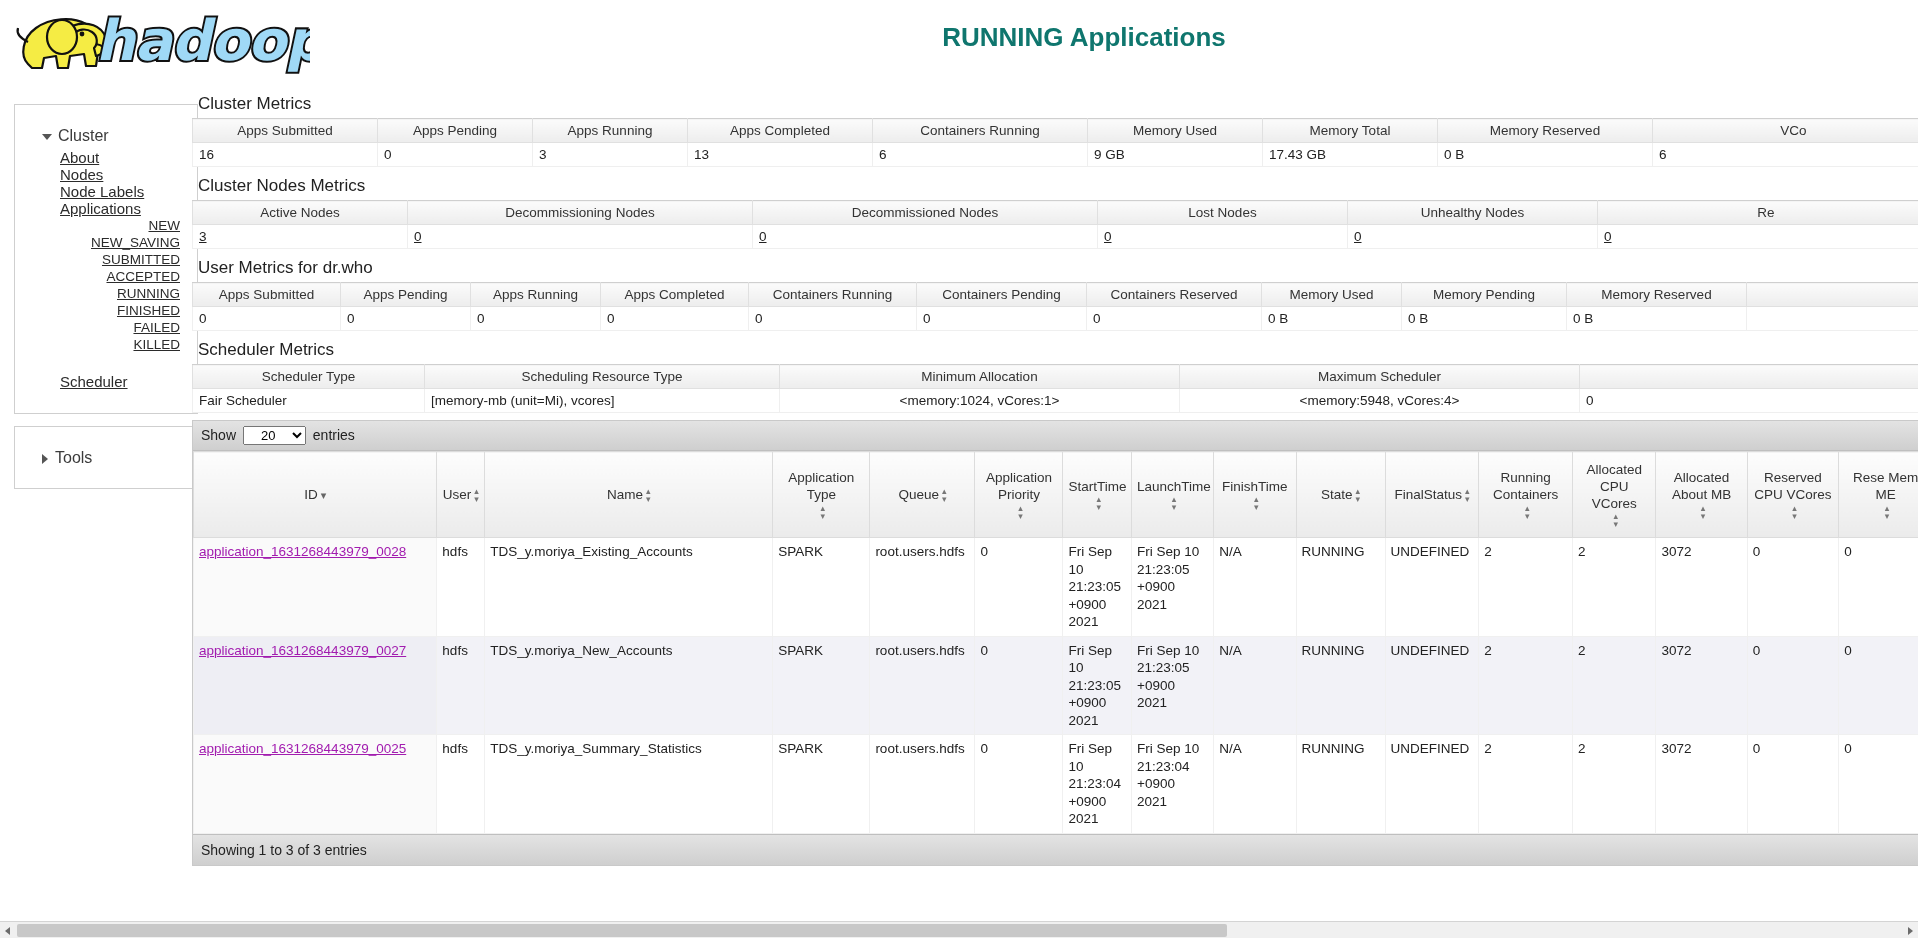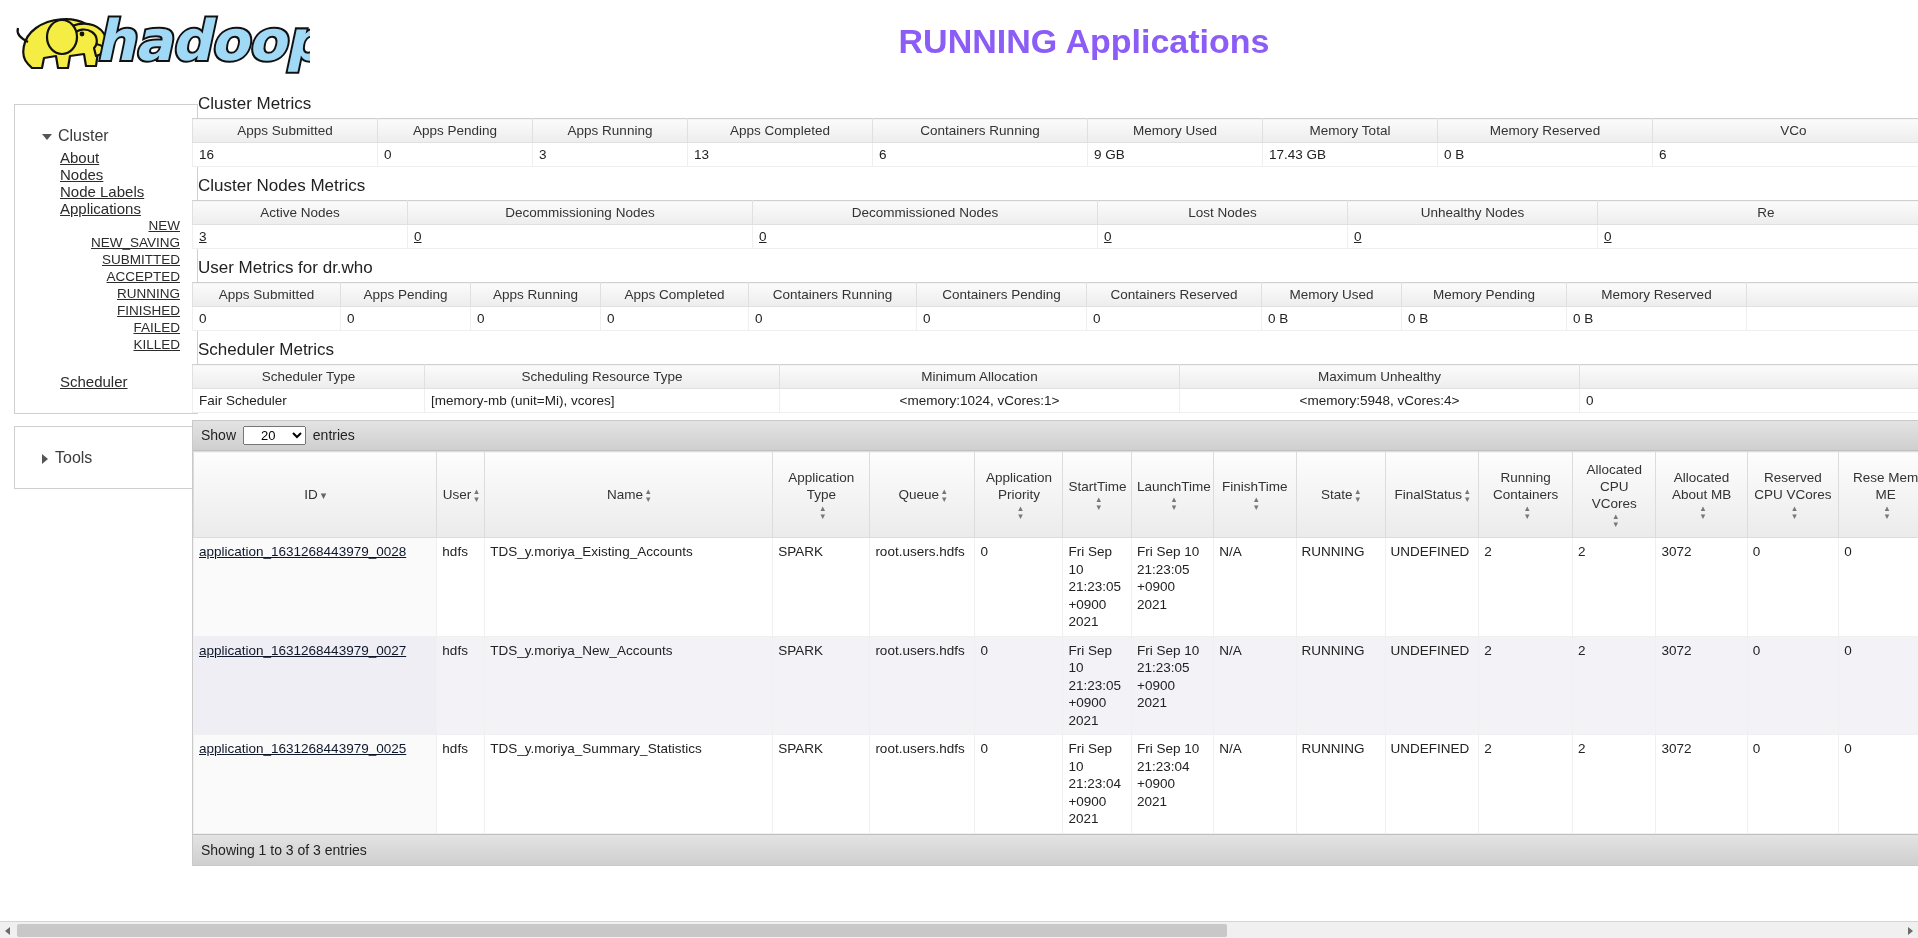--- a/index.html
+++ b/index.html
@@ -26,23 +26,23 @@
   }
   .logo {
     position: absolute;
     left: 10px; top: 4px;
     width: 300px; height: 78px;
   }
   .page-title {
     position: absolute;
     left: 0; right: 0; top: 22px;
     text-align: center;
-    font-size: 34px;
+    font-size: 26px;
     font-weight: bold;
-    color: #8b5cf6;
+    color: #0f766e;
     letter-spacing: 0px;
     padding-left: 250px;
   }
 
   
   .body-wrap {
     position: absolute;
     top: 92px; left: 0;
     width: 1918px;
     height: 846px;
@@ -215,21 +215,21 @@
   }
   table.dt tbody tr.odd  td { background: #ffffff; }
   table.dt tbody tr.even td { background: #f2f2f7; }
   table.dt tbody tr td.idcell {
     background: #fafafa;
   }
   table.dt tbody tr.even td.idcell {
     background: #eeeef4;
   }
   table.dt tbody td a {
-    color: #0f172a;
+    color: #a21caf;
     text-decoration: underline;
   }
   .dt-bottom {
     background: linear-gradient(to bottom,#e3e3e3 0%, #cfcfcf 100%);
     border-top: 1px solid #bfbfbf;
     padding: 7px 8px;
     font-size: 14px;
     color: #222;
   }
 
@@ -478,21 +478,21 @@
               <col style="width:355px">
               <col style="width:400px">
               <col style="width:400px">
               <col style="width:355px">
           </colgroup>
           <thead>
             <tr>
               <th>Scheduler Type</th>
               <th>Scheduling Resource Type</th>
               <th>Minimum Allocation</th>
-              <th>Maximum Unhealthy</th>
+              <th>Maximum Scheduler</th>
               <th></th>
             </tr>
           </thead>
           <tbody>
             <tr>
               <td>Fair Scheduler</td>
               <td>[memory-mb (unit=Mi), vcores]</td>
               <td style="text-align:center">&lt;memory:1024, vCores:1&gt;</td>
               <td style="text-align:center">&lt;memory:5948, vCores:4&gt;</td>
               <td>0</td>

